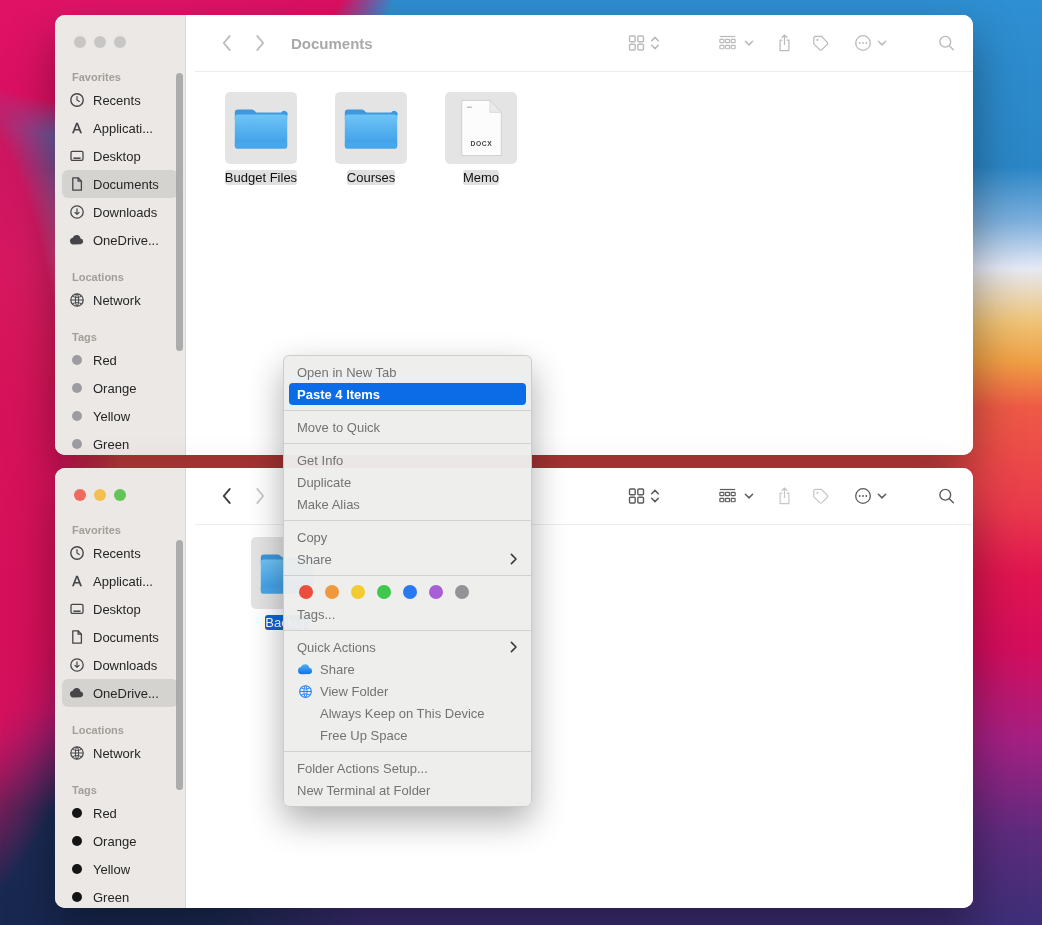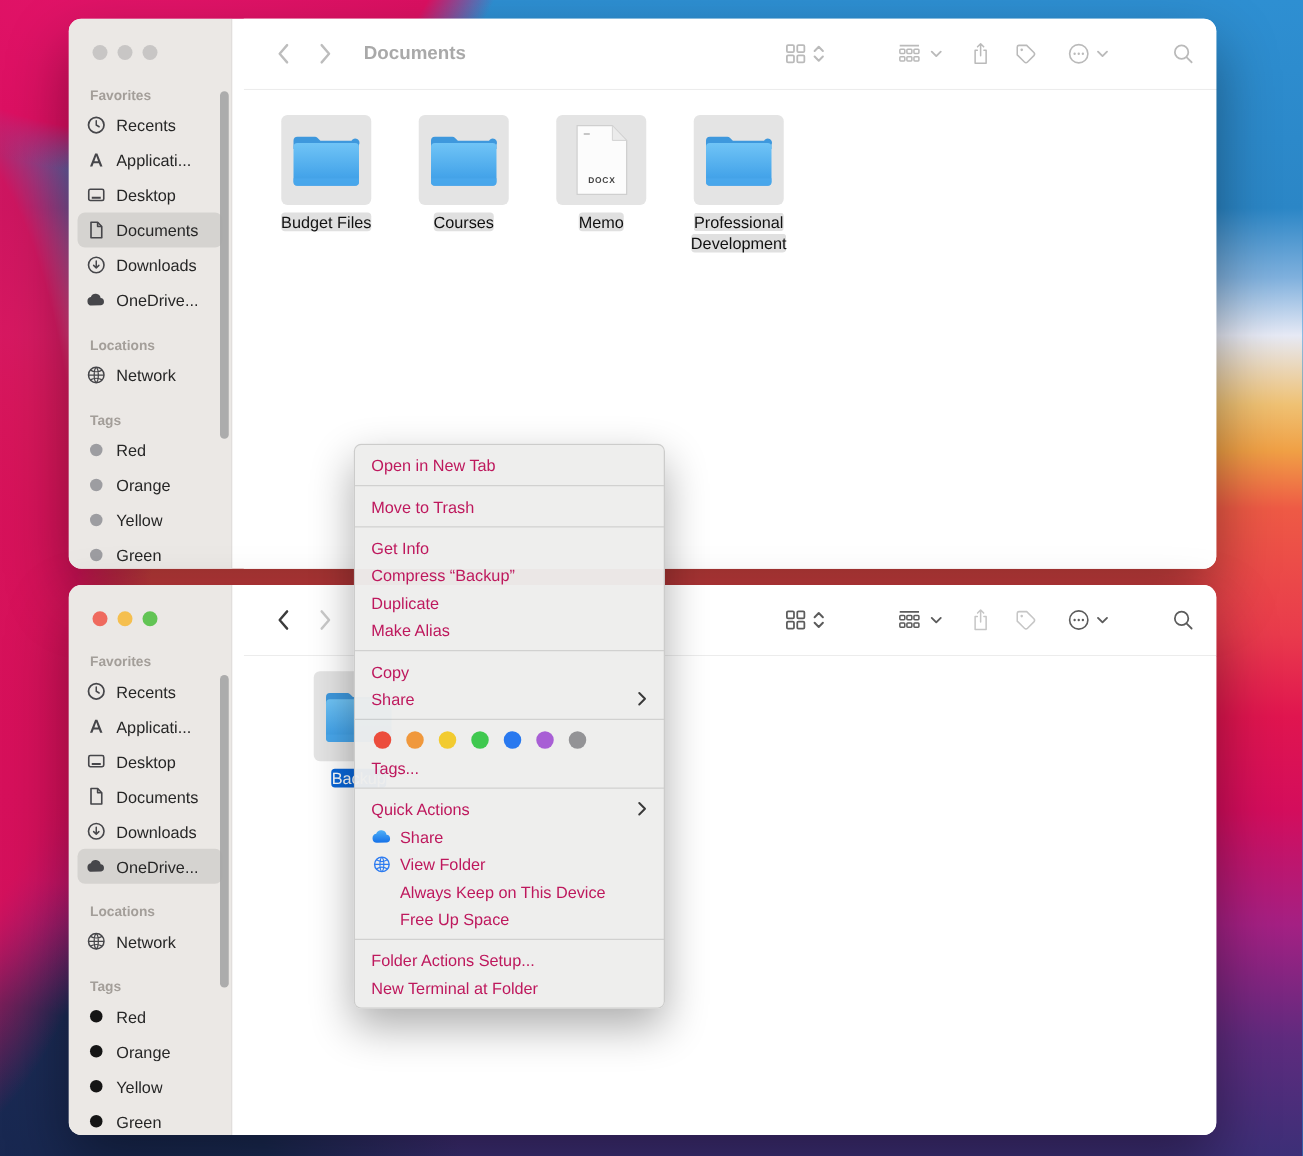--- a/index.html
+++ b/index.html
@@ -68,21 +68,21 @@
   .flabel { margin-top:5px; font-size:13px; line-height:17px; color:#111; }
   .flabel span { background:#e0e0e0; border-radius:3px; padding:0 0;
                  -webkit-box-decoration-break:clone; box-decoration-break:clone; }
   .file-item.blue-label .flabel span { background:#0a66d8; color:#fff; }
 
   
   #context-menu { position:absolute; left:283px; top:355px; width:249px; z-index:50;
                   background:rgba(237,237,236,.97); border:1px solid rgba(0,0,0,.14);
                   border-radius:6px; padding:5px 0;
                   box-shadow:0 14px 34px rgba(0,0,0,.32); }
-  .menu-item { height:22px; font-size:13px; color:#be185d; display:flex; align-items:center;
+  .menu-item { height:22px; font-size:13px; color:#737373; display:flex; align-items:center;
                padding:0 13px; }
   .menu-item.hl { margin:0 5px; padding:0 8px; border-radius:4px; background:#0c6ce8;
                   color:#fff; font-weight:600; }
   .menu-item.indent { padding-left:36px; }
   .mi-label { flex:1; white-space:nowrap; overflow:hidden; }
   .mi-icon { width:17px; height:13px; margin-right:6px; align-items:center; justify-content:center; flex:none; }
   .mi-icon.globe { height:15px; }
   .mi-chev { width:8px; height:12px; color:#3a3a3a; flex:none; }
   .menu-sep { height:1px; background:rgba(0,0,0,.12); margin:5px 0; }
   .menu-colors { height:22px; display:flex; align-items:center; gap:12px; padding:0 15px; }
@@ -332,39 +332,20 @@
               <svg viewBox="0 0 46 60">
                 <path d="M2.5 1.5h29.2l11.8 12.3v44.7h-41z" fill="#fcfcfc" stroke="#cfcfcf"></path>
                 <path d="M31.7 1.5v12.3h11.8z" fill="#ebebeb" stroke="#d2d2d2" stroke-width=".8"></path>
                 <path d="M8 8.5h5" stroke="#b5b5b5" stroke-width="1.3"></path>
                 <text x="23" y="49" font-size="7" letter-spacing=".6" fill="#444" text-anchor="middle" font-weight="600" font-family="Liberation Sans, sans-serif">DOCX</text>
               </svg>
             </span>
           </div>
           <div class="flabel"><span>Memo</span></div>
         </div>
-        <div class="file-item selected">
-          <div class="tile">
-            <span class="icn folder">
-              <svg viewBox="0 0 62 50">
-                <defs>
-                  <linearGradient id="fgrad" x1="0" x2="0" y1="0" y2="1">
-                    <stop offset="0" stop-color="#70c4f6"></stop>
-                    <stop offset=".75" stop-color="#46a5ea"></stop>
-                    <stop offset="1" stop-color="#3d9be2"></stop>
-                  </linearGradient>
-                </defs>
-                <path d="M3 8a3.4 3.4 0 0 1 3.4-3.4h14.9a3 3 0 0 1 2.1.9l2.6 2.5h26.6A3.4 3.4 0 0 1 59 11.4V15H3z" fill="#3e98dd"></path>
-                <rect x="3" y="10" width="56" height="36.5" rx="3.4" fill="url(#fgrad)"></rect>
-                <path d="M3 40h56v3.1a3.4 3.4 0 0 1-3.4 3.4H6.4A3.4 3.4 0 0 1 3 43.1z" fill="#4aa8ec" opacity=".85"></path>
-              </svg>
-            </span>
-          </div>
-          <div class="flabel"><span>Professional Development</span></div>
-        </div>
       </div>
   </div>
 </div>
 
 <div class="window" id="win-bottom">
   <div class="sidebar">
     <div class="traffic" id="traffic-bottom">
         <span class="tdot" style="background:#ef6a5e"></span>
         <span class="tdot" style="background:#f5bf4f"></span>
         <span class="tdot" style="background:#62c454"></span>
@@ -578,30 +559,30 @@
           <div class="flabel"><span>Backup</span></div>
         </div>
       </div>
   </div>
 </div>
 
 <div id="context-menu">
     <div class="menu-item">
       <span class="mi-label">Open in New Tab</span>
     </div>
+    <div class="menu-item hl">
+      <span class="mi-label">Paste 4 Items</span>
+    </div>
     <div class="menu-sep"></div>
     <div class="menu-item">
-      <span class="mi-label">Move to Trash</span>
+      <span class="mi-label">Move to Quick</span>
     </div>
     <div class="menu-sep"></div>
     <div class="menu-item">
       <span class="mi-label">Get Info</span>
-    </div>
-    <div class="menu-item">
-      <span class="mi-label">Compress “Backup”</span>
     </div>
     <div class="menu-item">
       <span class="mi-label">Duplicate</span>
     </div>
     <div class="menu-item">
       <span class="mi-label">Make Alias</span>
     </div>
     <div class="menu-sep"></div>
     <div class="menu-item">
       <span class="mi-label">Copy</span>

